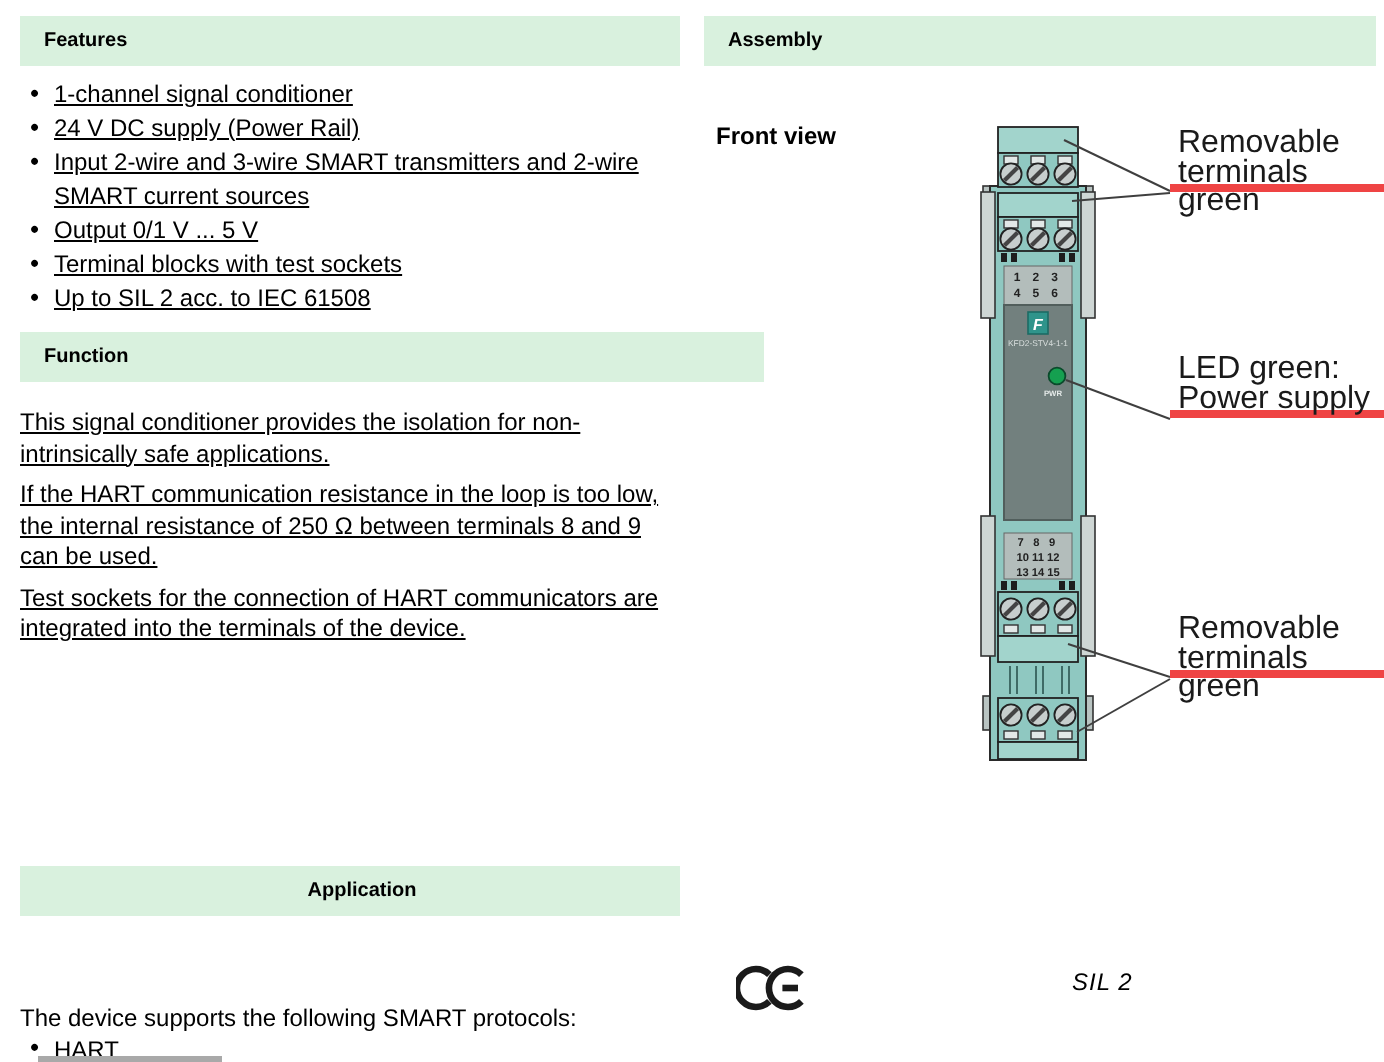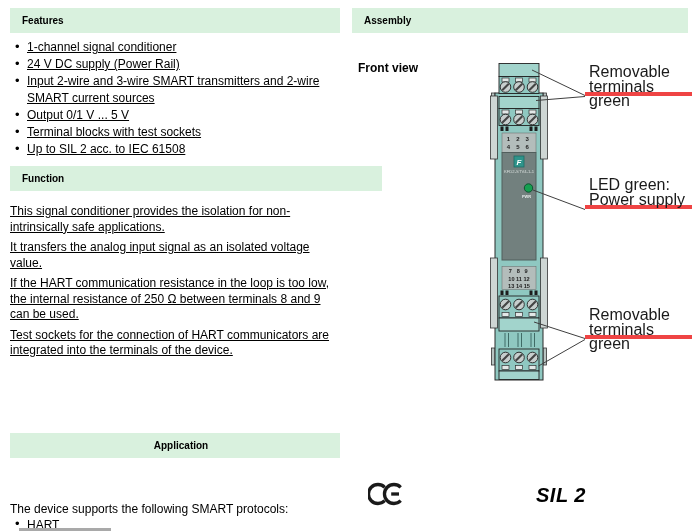--- a/index.html
+++ b/index.html
@@ -20,21 +20,21 @@
   li.bullet::before { content:"\2022"; position:absolute; left:5px; top:-1px; font-size:13px; }
   #features-list li { line-height:17px; }
   #function-paras p { margin:0 0 5px 0; }
   #application-block { font-size:12px; line-height:16.2px; }
   .annotation {
     position:absolute; left:585px; width:107px; height:32px; box-sizing:border-box;
     border-bottom:4px solid #ef4444; font-size:16px; line-height:14.5px;
     padding:1px 0 0 4px; color:#1a1a1a;
   }
   #front-view-label { font-weight:bold; font-size:12px; }
-  #sil-label { font-weight:bold; font-style:italic; font-size:20px; letter-spacing:0.5px; }
+  #sil-label { font-weight:normal; font-style:italic; font-size:12px; letter-spacing:0.5px; }
   #leader-svg { position:absolute; left:0; top:0; pointer-events:none; }
   svg text { font-family:"Liberation Sans", sans-serif; }
 </style>
 </head>
 <body>
 
 <div class="bar abs" style="left:10px; top:8px; width:330px;">
   <span>Features</span>
 </div>
 
@@ -46,21 +46,20 @@
   <li class="bullet">Terminal blocks with test sockets</li>
   <li class="bullet">Up to SIL 2 acc. to IEC 61508</li>
 </ul>
 
 <div class="bar abs" style="left:10px; top:166px; width:372px;">
   <span>Function</span>
 </div>
 
 <div class="abs body-text" id="function-paras" style="left:10px; top:204px; width:332px;">
   <p>This signal conditioner provides the isolation for non-intrinsically safe applications.</p>
-  <p>It transfers the analog input signal as an isolated voltage value.</p>
   <p>If the HART communication resistance in the loop is too low, the internal resistance of 250 Ω between terminals 8 and 9 can be used.</p>
   <p>Test sockets for the connection of HART communicators are integrated into the terminals of the device.</p>
 </div>
 
 <div class="bar abs" style="left:10px; top:433px; width:330px;text-align:center;">
   <span>Application</span>
 </div>
 
 <div class="abs" id="application-block" style="left:10px; top:465px; width:330px;margin-top:36px;">
   <div>The device supports the following SMART protocols:</div>

